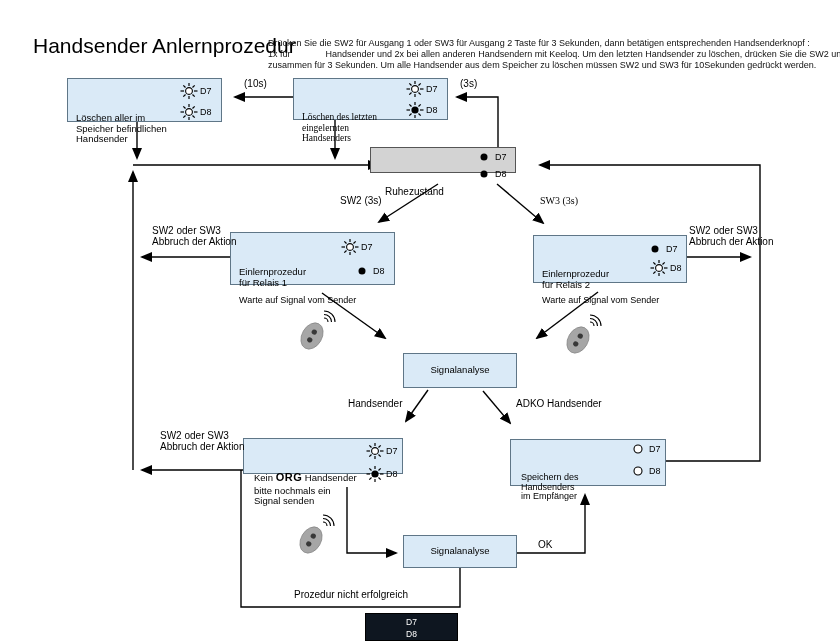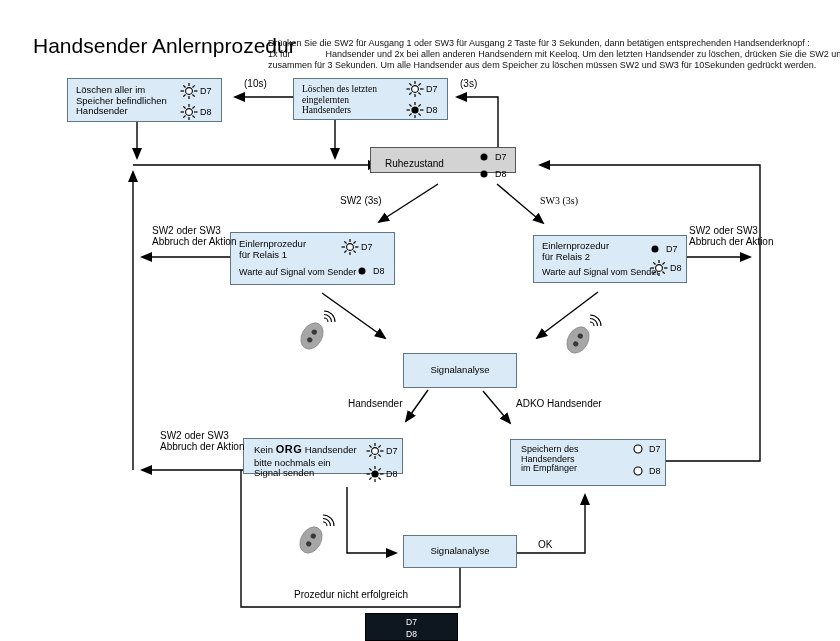--- a/index.html
+++ b/index.html
@@ -9,21 +9,21 @@
   }
   .title { position:absolute; left:33px; top:34px; font-size:21px; color:#000000; }
   .instr { position:absolute; left:268px; top:38px; font-size:9px; line-height:11px; color:#111; }
   .instr div { white-space:pre; }
 
   .box {
     position:absolute; background:#daeaf7; border:1px solid #5f7687;
     font-size:9.5px; line-height:10.5px; box-sizing:border-box;
   }
   .box.gray { background:#d3d3d3; border-color:#555; }
-  .box .txt { position:absolute; }
+  .box .txt { position:absolute;margin-top:28px; }
   .ledrow { position:absolute; display:flex; align-items:center; gap:2px; height:18px; }
   .ledrow .ledlbl { font-size:9px; }
   .led { display:block; }
   .center { display:flex; align-items:center; justify-content:center; }
 
   .lbl { position:absolute; font-size:10px; line-height:10.5px; color:#000; white-space:nowrap; }
   .lbl.small { font-size:8px; line-height:8.5px; }
   .swrow { position:absolute; display:flex; align-items:center; gap:4px; }
 
   .brand { font-weight:bold; font-size:11px; letter-spacing:0.5px; }

